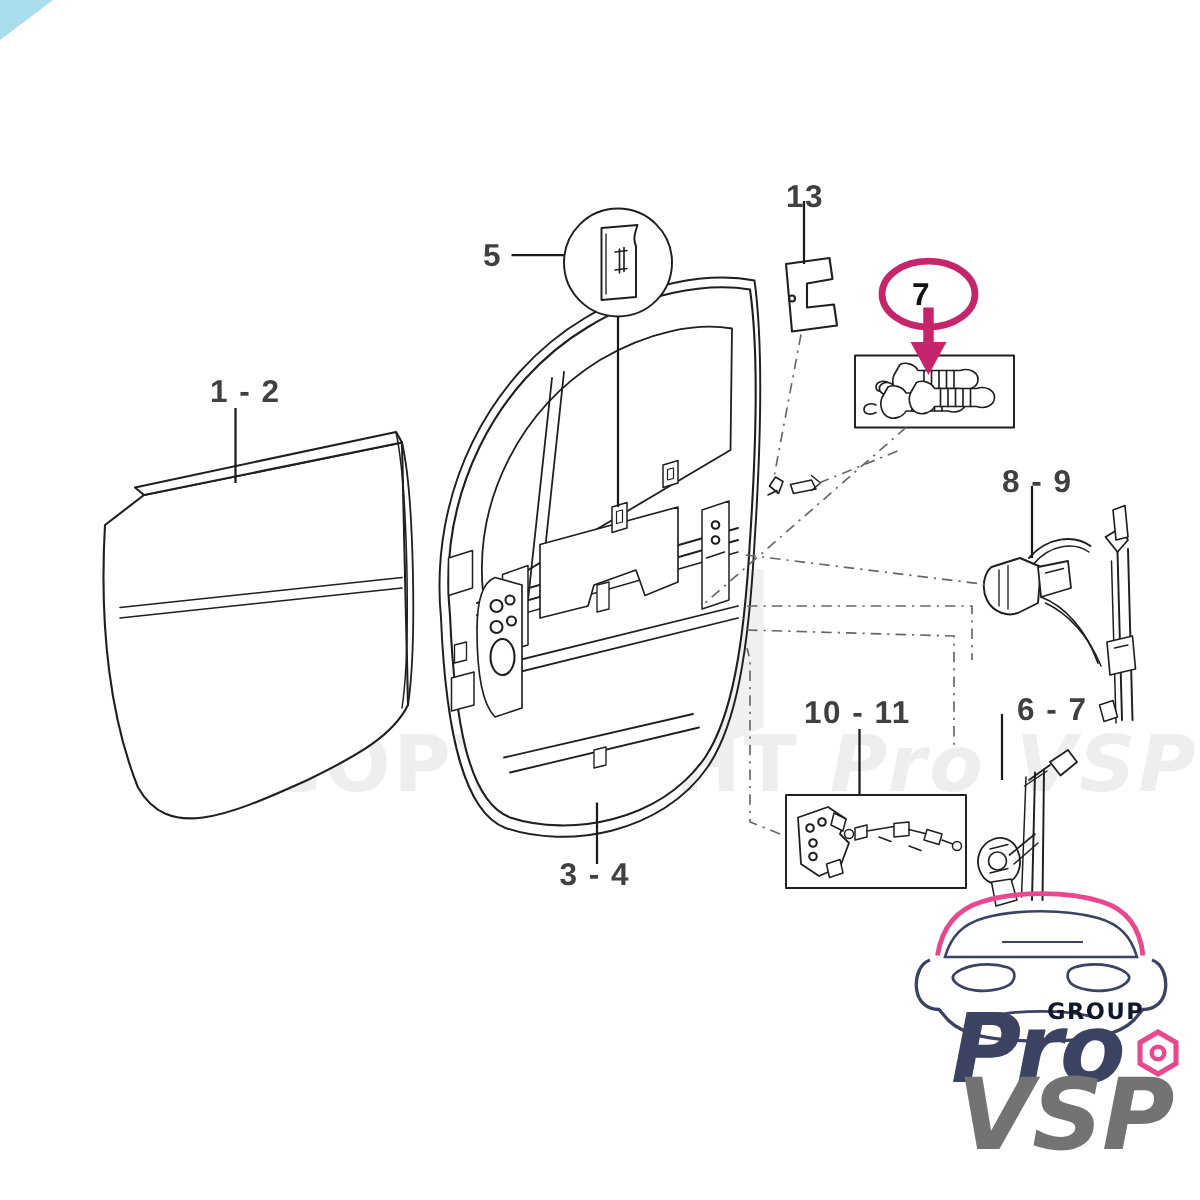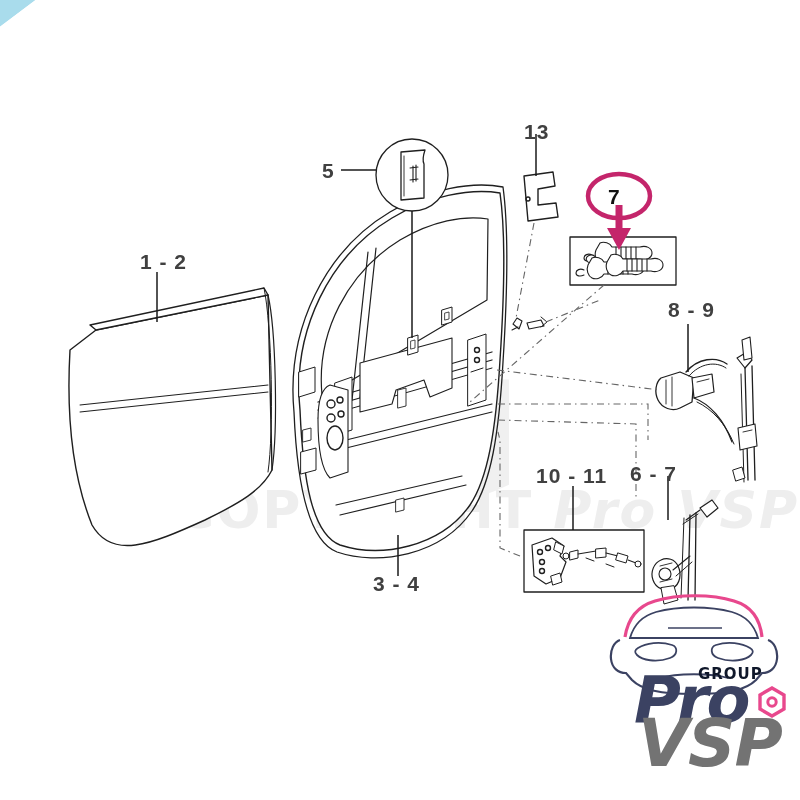--- a/index.html
+++ b/index.html
@@ -319,22 +319,22 @@
 
     <g>
       <path d="M760,695 L772,688 L784,695 L784,709 L772,716 L760,709 Z" fill="none" stroke="#e8488d" stroke-width="3.4"></path>
       <circle cx="772" cy="702" r="4.2" fill="none" stroke="#e8488d" stroke-width="3"></circle>
     </g>
   </svg>
 
   <div class="lbl" style="left:140px;top:250px;">1 - 2</div>
   <div class="lbl" style="left:322px;top:159px;">5</div>
   <div class="lbl" style="left:524px;top:120px;">13</div>
-  <div class="lbl" style="left:668px;top:298px;">8 - 9</div>
-  <div class="lbl" style="left:630px;top:462px;">6 - 7</div>
+  <div class="lbl" style="left:668px;top:310px;">8 - 9</div>
+  <div class="lbl" style="left:678px;top:462px;">6 - 7</div>
   <div class="lbl" style="left:536px;top:464px;">10 - 11</div>
   <div class="lbl" style="left:373px;top:572px;">3 - 4</div>
   <div class="lbl-12" style="left:608px;top:185px;">7</div>
 
   <div class="logo">
     <div class="logo-word logo-group">GROUP</div>
     <div class="logo-word logo-pro">Pro</div>
     <div class="logo-word logo-vsp">VSP</div>
   </div>
 

